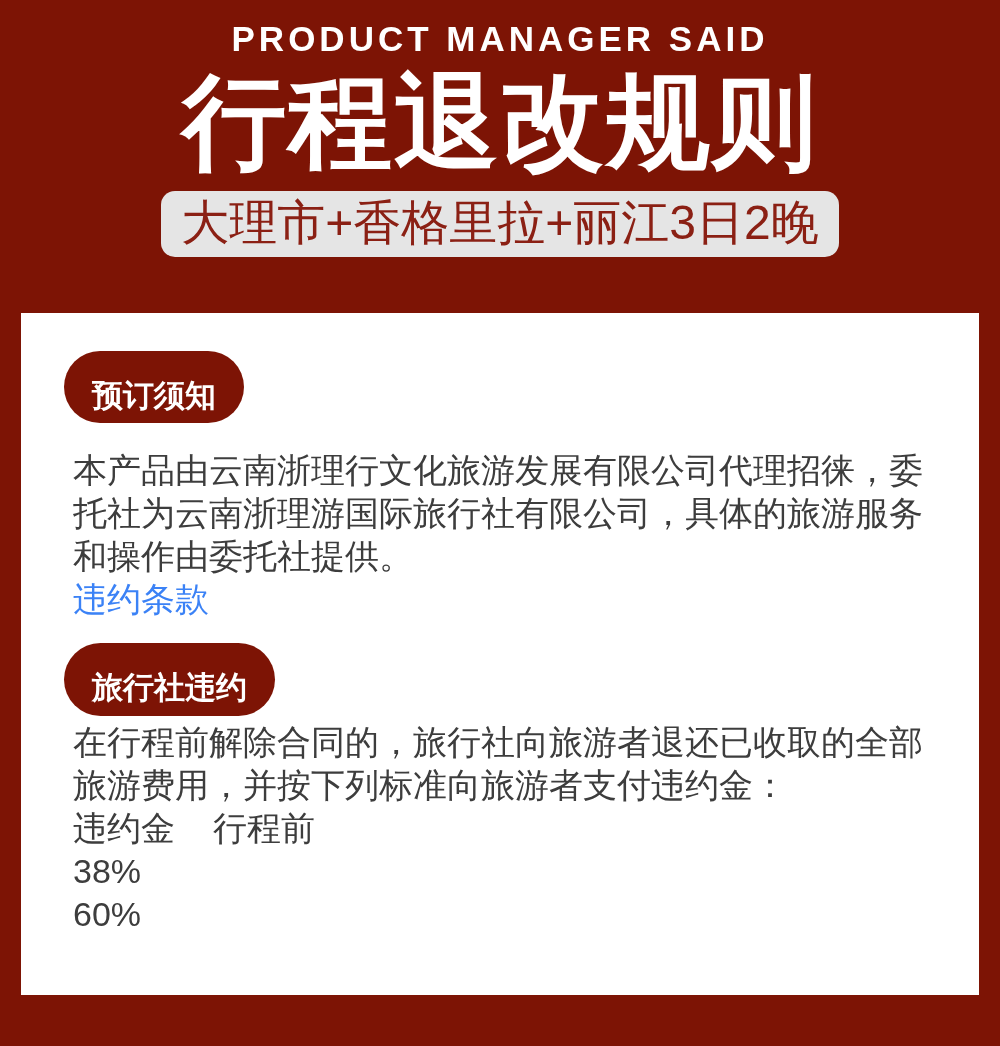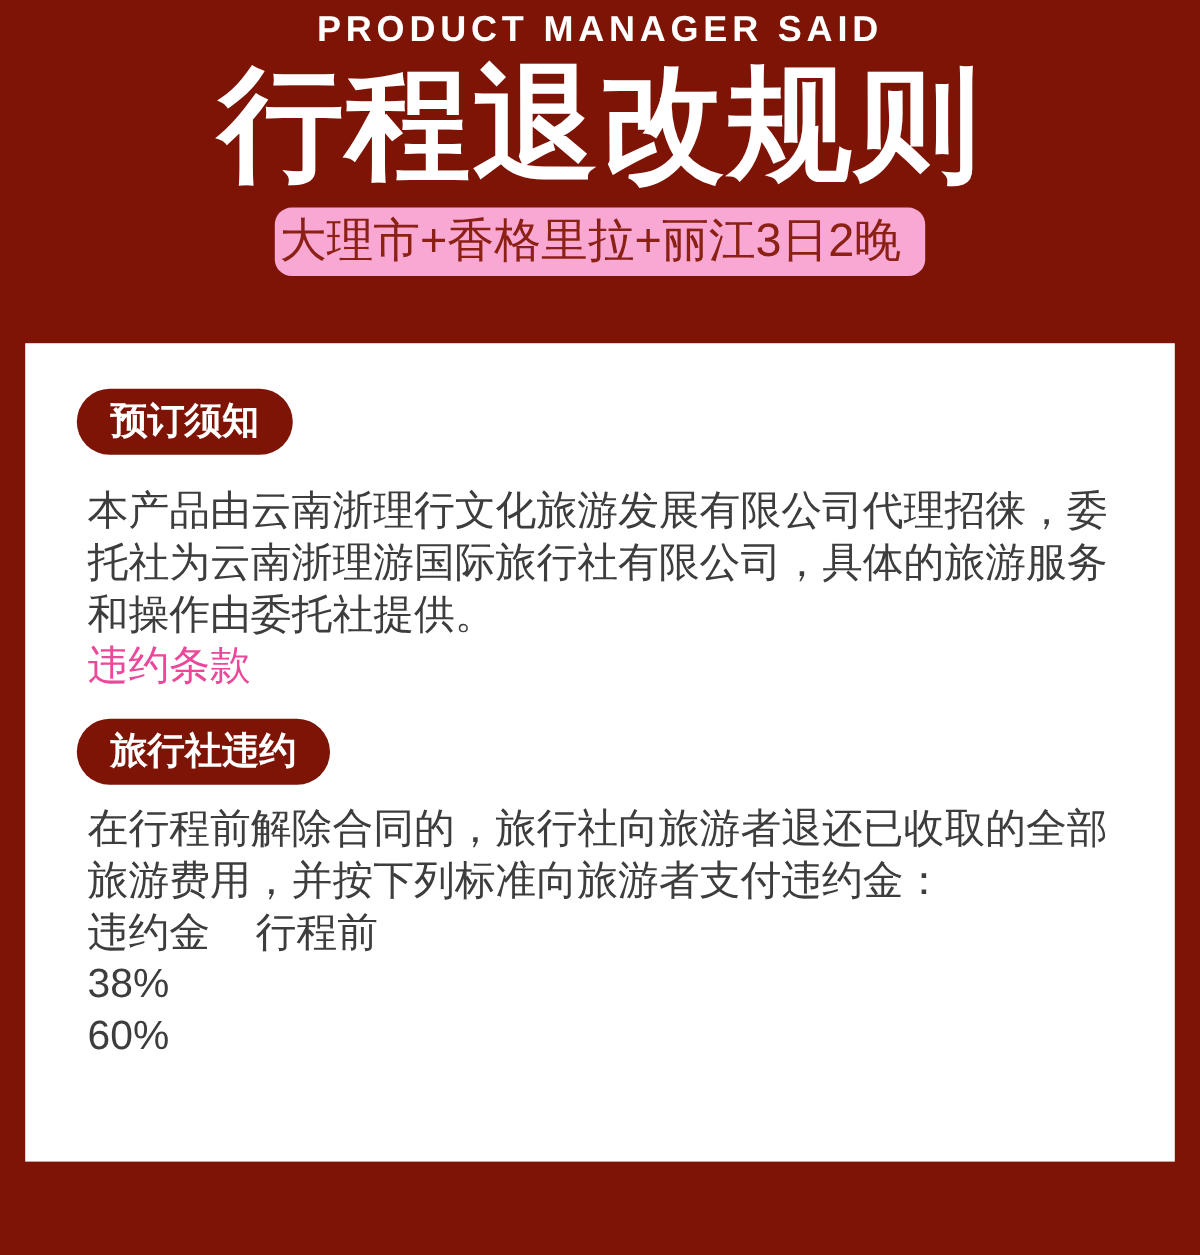--- a/index.html
+++ b/index.html
@@ -7,84 +7,84 @@
     padding: 0;
   }
   body {
     width: 1000px;
     height: 1046px;
     background: #7d1405;
     font-family: "Liberation Sans", sans-serif;
     overflow: hidden;
   }
   .eyebrow {
-    padding-top: 8px;
+    padding-top: 20px;
     text-align: center;
     color: #ffffff;
-    font-size: 30px;
+    font-size: 35px;
     font-weight: bold;
     letter-spacing: 4px;
     line-height: 1.1;
   }
   .main-title {
     margin-top: 8px;
     text-align: center;
     color: #ffffff;
     font-family: "Liberation Serif", serif;
     font-weight: bold;
     font-size: 104px;
     line-height: 1.08;
     letter-spacing: 2px;
   }
   .subtitle-pill {
     display: block;
     width: fit-content;
     margin: 12px auto 0 auto;
-    background: #f9a8d4;
+    background: #e5e5e5;
     color: #8b2014;
-    font-size: 39px;
+    font-size: 48px;
     line-height: 1.0;
-    padding: 8px 20px 10px 4px;
+    padding: 8px 20px 10px 20px;
     border-radius: 14px;
   }
   .card {
     box-sizing: border-box;
     width: 958px;
     height: 682px;
     margin: 56px auto 0 auto;
     background: #ffffff;
     padding: 38px 40px 0 52px;
   }
   .badge {
     display: inline-block;
     margin-left: -9px;
     background: #7d1405;
     color: #ffffff;
     font-weight: bold;
     font-size: 31px;
     line-height: 1.15;
-    padding: 9px 28px 10px 28px;
+    padding: 27px 28px 10px 28px;
     border-radius: 999px;
   }
   .badge-2 {
     margin-top: 22px;
   }
   .body-text {
     margin-top: 26px;
     color: #3d3d3d;
     font-size: 34px;
     line-height: 43px;
     font-weight: 300;
     white-space: pre-wrap;
   }
   .body-text-2 {
-    margin-top: 16px;
+    margin-top: 5px;
   }
   .subheading {
-    color: #ec4899;
+    color: #3b82f6;
     font-size: 34px;
     line-height: 43px;
     font-weight: 300;
   }
   .penalty-row {
     display: flex;
     gap: 38px;
     color: #3d3d3d;
     font-size: 34px;
     line-height: 43px;

